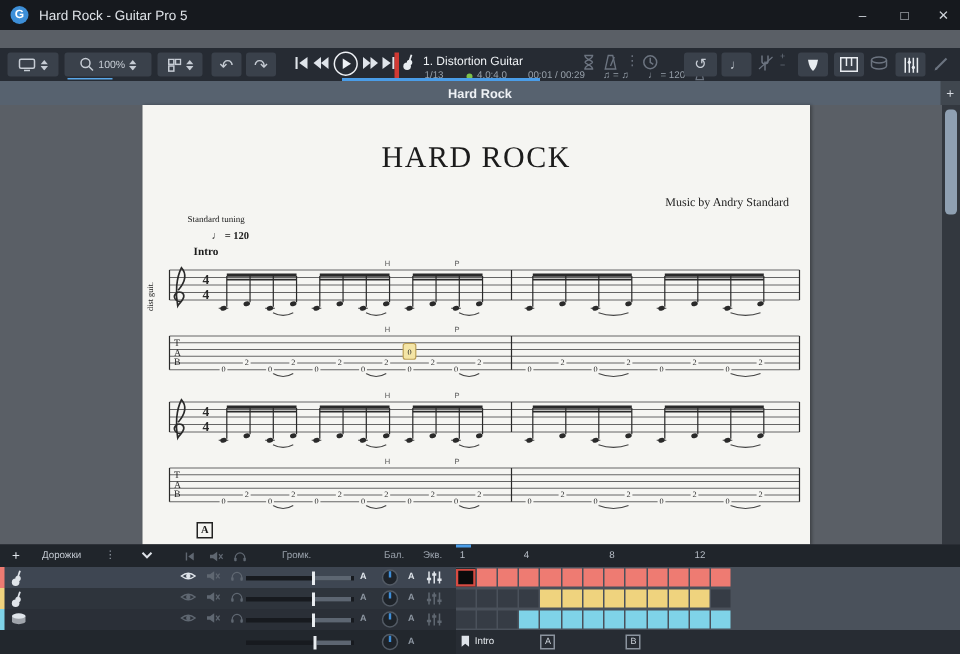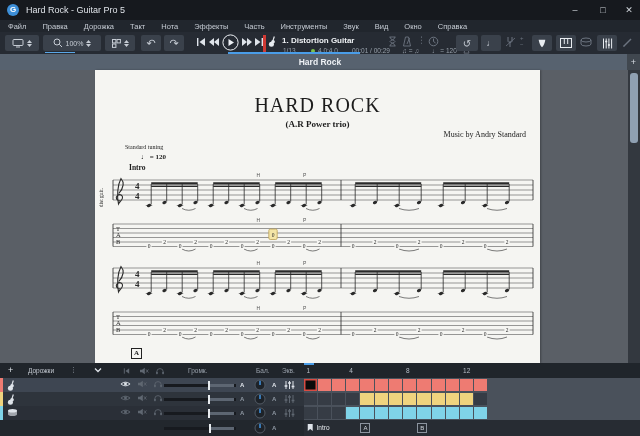--- a/index.html
+++ b/index.html
@@ -73,34 +73,20 @@
 <div id="app">
 
   <div class="abs titlebar">
     <div class="abs appicon">G</div>
     <div class="abs apptitle">Hard Rock - Guitar Pro 5</div>
     <div class="abs winbtn" style="left:562px;">–</div>
     <div class="abs winbtn" style="left:590px;">□</div>
     <div class="abs winbtn" style="left:616px;">✕</div>
   </div>
 
-  <div class="abs menubar" id="menubar">
-      <span>Файл</span>
-      <span>Правка</span>
-      <span>Дорожка</span>
-      <span>Такт</span>
-      <span>Нота</span>
-      <span>Эффекты</span>
-      <span>Часть</span>
-      <span>Инструменты</span>
-      <span>Звук</span>
-      <span>Вид</span>
-      <span>Окно</span>
-      <span>Справка</span>
-    </div>
 
   <div class="abs toolbar">
 
     <div class="abs tbtn" style="left:5px;top:3px;width:34px;height:16px;gap:3px;">
       <span>
           <svg width="12" height="10" viewBox="0 0 12 10">
             <rect x="1" y="1.5" width="10" height="6" rx="1" fill="none" stroke="currentColor"></rect>
             <line x1="4" y1="9" x2="8" y2="9" stroke="currentColor"></line>
           </svg>
         </span>
@@ -189,21 +175,21 @@
       </div>
 
     <div class="abs" style="left:263px;top:3px;width:2.5px;height:17px;background:#d03a34;"></div>
     <div class="abs" style="left:268px;top:4px;color:#e8ecf0;">
         <svg width="9" height="11" viewBox="0 0 10 12">
           <circle cx="3.8" cy="9" r="2.8" fill="currentColor"></circle>
           <circle cx="5.6" cy="6.2" r="2" fill="currentColor"></circle>
           <rect x="6.4" y="0.2" width="1.3" height="6.4" fill="currentColor" transform="rotate(18 6.4 0.2)"></rect>
         </svg>
       </div>
-    <div class="abs" style="left:282px;top:4px;font-size:8px;font-weight:bold;color:#eef1f4;">1. Distortion Guitar</div>
+    <div class="abs" style="left:282px;top:4px;font-size:8px;font-weight:normal;color:#eef1f4;">1. Distortion Guitar</div>
     <div class="abs dim" style="left:388px;top:4px;">
         <svg width="9" height="11" viewBox="0 0 9 11">
           <path d="M1.5 1 h6 M1.5 10 h6 M2 1 c0 3 5 3 5 4.5 c0 1.5 -5 1.5 -5 4.5 M7 1 c0 3 -5 3 -5 4.5 c0 1.5 5 1.5 5 4.5" fill="none" stroke="currentColor" stroke-width=".9"></path>
         </svg>
       </div>
     <div class="abs dim" style="left:402px;top:4px;">
         <svg width="10" height="11" viewBox="0 0 10 11">
           <path d="M3.5 1 h3 L8.5 10 h-7 Z" fill="none" stroke="currentColor" stroke-width=".9"></path>
           <line x1="5" y1="8" x2="7.5" y2="2" stroke="currentColor" stroke-width=".9"></line>
         </svg>
@@ -290,21 +276,20 @@
   </div>
 
   <div class="abs tabbar">
     <div class="tabtitle">Hard Rock</div>
   </div>
   <div class="abs tabadd">+</div>
 
   <div class="abs scorearea">
     <div class="abs page">
       <div class="abs serif score-title">HARD ROCK</div>
-      <div class="abs serif score-subtitle">(A.R Power trio)</div>
       <div class="abs serif score-credit">Music by Andry Standard</div>
       <div class="abs serif score-tuning">Standard tuning</div>
       <div class="abs serif score-tempo">♩ = 120</div>
       <div class="abs serif score-section">Intro</div>
       <div class="abs serif staff-label">dist guit.</div>
       <svg class="abs" id="sys0" style="left:6px;top:102px;" width="435" height="88">
           <line x1="12" y1="8" x2="432" y2="8" stroke="#555" stroke-width="0.6"></line>
           <line x1="12" y1="13" x2="432" y2="13" stroke="#555" stroke-width="0.6"></line>
           <line x1="12" y1="18" x2="432" y2="18" stroke="#555" stroke-width="0.6"></line>
           <line x1="12" y1="23" x2="432" y2="23" stroke="#555" stroke-width="0.6"></line>

